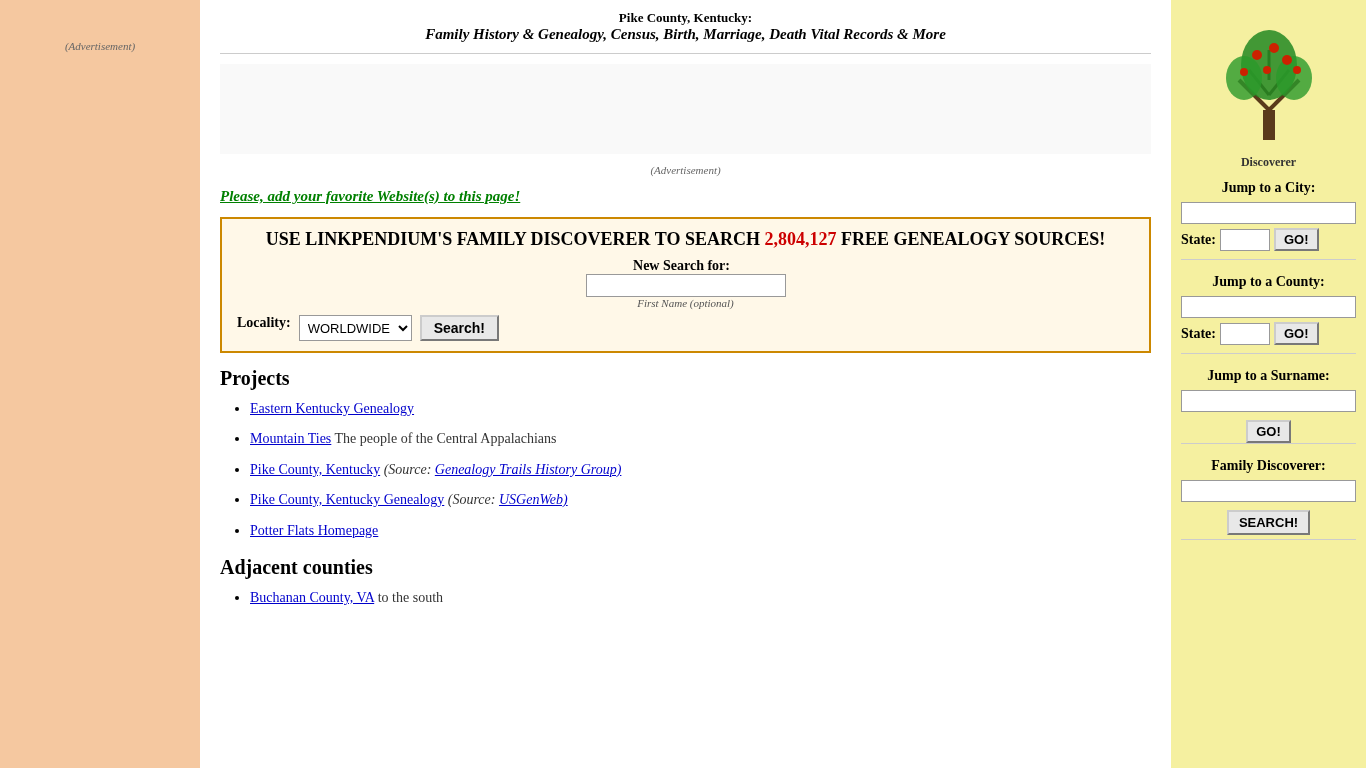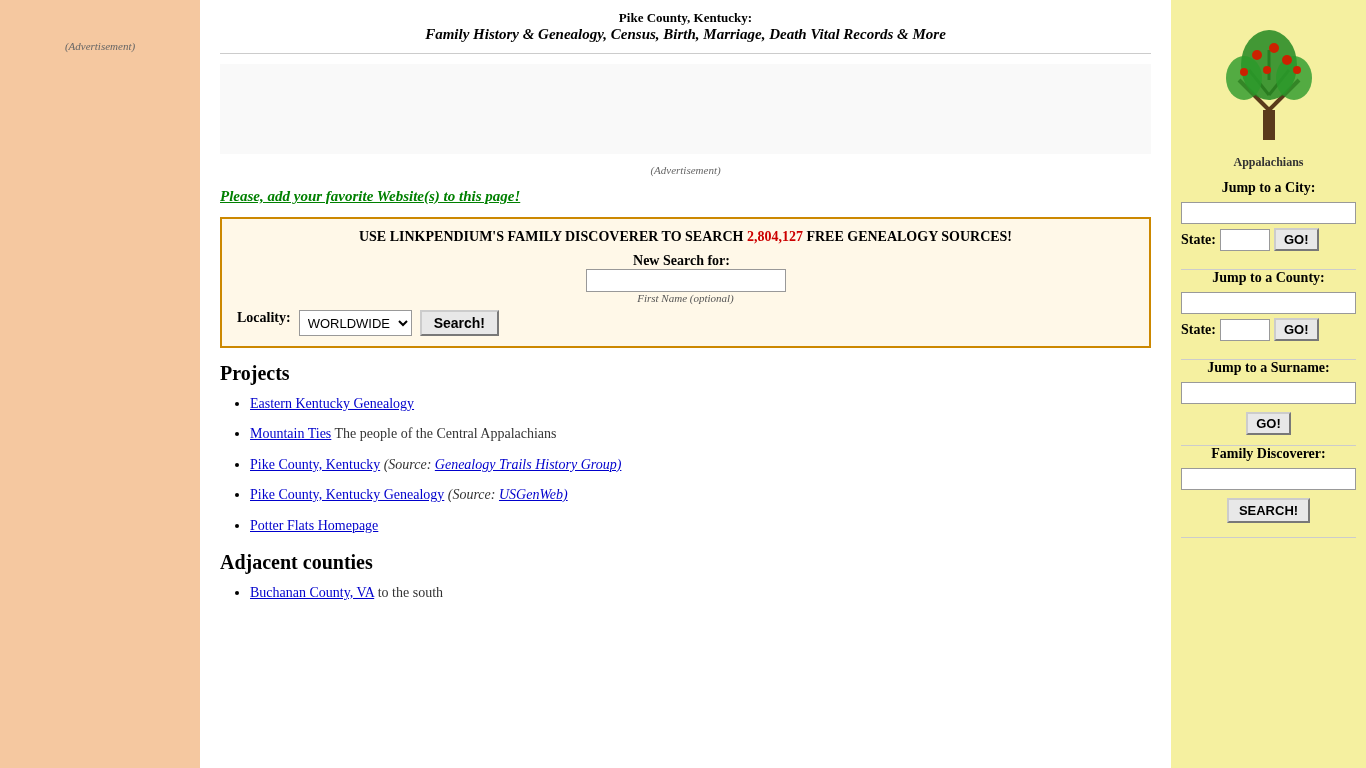--- a/index.html
+++ b/index.html
@@ -99,21 +99,21 @@
 
     
     .search-box {
       border: 2px solid #cc8800;
       background: #fff8e8;
       padding: 10px 15px;
       margin: 10px 0;
     }
     .search-box .search-title {
       font-weight: bold;
-      font-size: 14px;
+      font-size: 18px;
       text-align: center;
       margin-bottom: 8px;
     }
     .search-box .search-title .highlight {
       color: #cc0000;
       font-weight: bold;
     }
     .search-row {
       display: flex;
       align-items: center;
@@ -241,21 +241,21 @@
       background: #e8e8e8;
       border: 2px outset #ccc;
       padding: 3px 10px;
       font-weight: bold;
       cursor: pointer;
       font-size: 13px;
       display: block;
       margin: 4px auto;
     }
     .right-sidebar .widget-section {
-      padding-bottom: 10px;
+      margin-bottom: 14px;
       border-bottom: 1px solid #ccc;
     }
     .right-sidebar .desc-text {
       font-size: 12px;
       color: #222;
       line-height: 1.5;
       margin-top: 6px;
     }
 
     
@@ -377,21 +377,21 @@
       <ellipse cx="25" cy="58" rx="18" ry="22" fill="#2a9a2a" opacity="0.8"></ellipse>
       <ellipse cx="75" cy="58" rx="18" ry="22" fill="#2a9a2a" opacity="0.8"></ellipse>
 
       <circle cx="38" cy="35" r="5" fill="#cc2200"></circle>
       <circle cx="55" cy="28" r="5" fill="#cc2200"></circle>
       <circle cx="68" cy="40" r="5" fill="#cc2200"></circle>
       <circle cx="25" cy="52" r="4" fill="#cc2200"></circle>
       <circle cx="78" cy="50" r="4" fill="#cc2200"></circle>
       <circle cx="48" cy="50" r="4" fill="#cc2200"></circle>
     </svg>
-    <div class="logo-text">Appalachians</div>
+    <div class="logo-text">Discoverer</div>
   </div>
 
   <div class="widget-section">
     <div class="widget-title">Jump to a City:</div>
     <input type="text" style="">
     <div class="state-row">
       <label>State:</label>
       <input type="text" style="">
       <button class="go-btn">GO!</button>
     </div>

